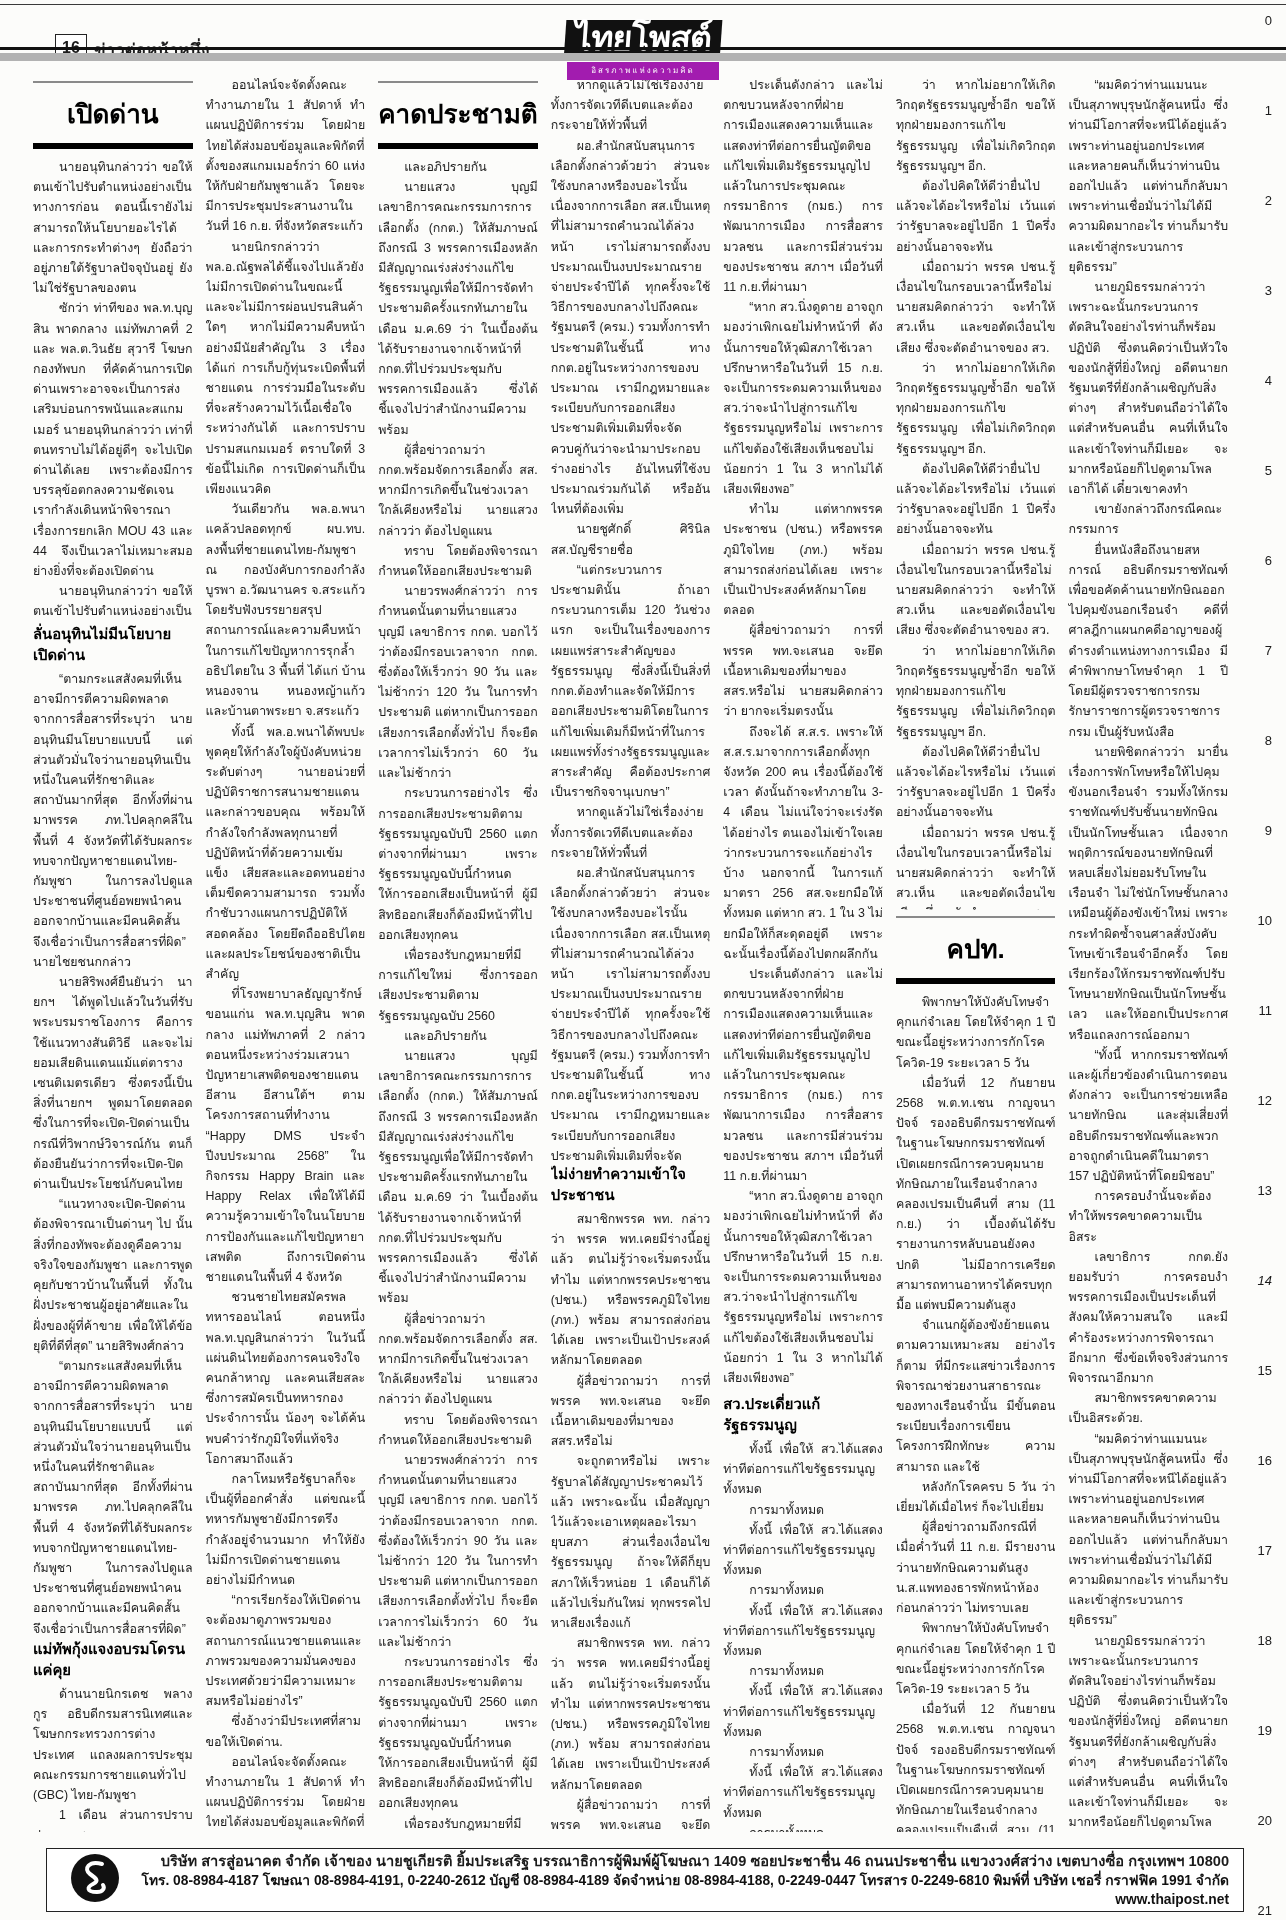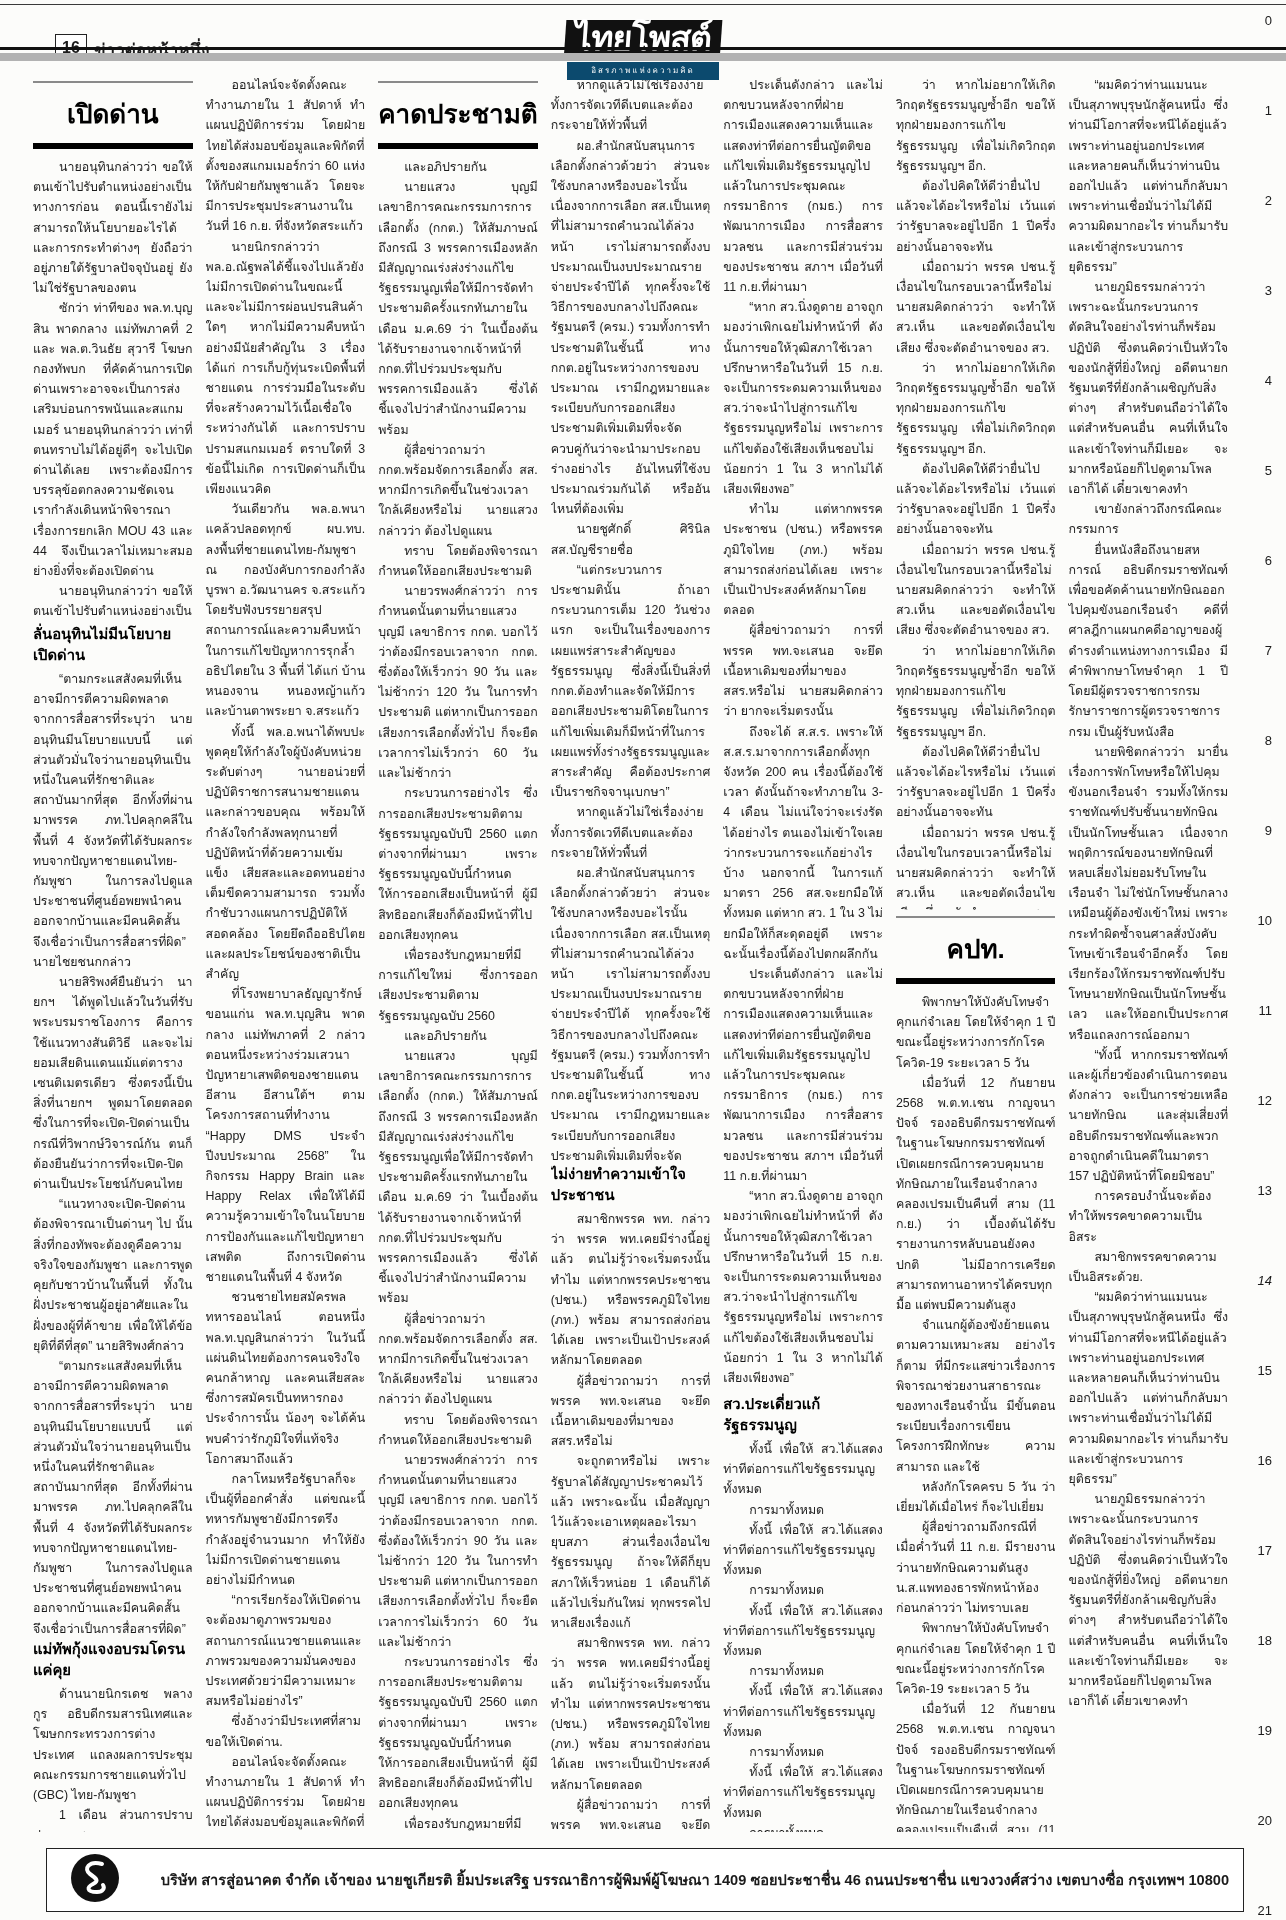--- a/index.html
+++ b/index.html
@@ -16,21 +16,21 @@
     display:flex;align-items:center;justify-content:center;font-weight:bold;font-size:16px;background:#fff;
   }
   .section-label{position:absolute;left:94px;top:22px;font-weight:bold;font-size:17px;letter-spacing:0;}
   .masthead{position:absolute;left:0;top:6px;width:1286px;text-align:center;}
   .masthead .logo{
     display:inline-block;font-size:34px;font-weight:bold;letter-spacing:-1px;
     background:#111;color:#fff;padding:1px 10px 3px 10px;line-height:1.05;
     transform:skewX(-4deg);
   }
   .masthead .tagline{
-    margin:2px auto 0 auto;width:152px;background:#0c4a6e;color:#fff;
+    margin:2px auto 0 auto;width:152px;background:#a21caf;color:#fff;
     font-size:8px;letter-spacing:2px;padding:2px 0 3px 0;position:relative;z-index:3;
   }
   .head-rule{position:absolute;left:0;top:47px;width:1286px;height:3px;background:#111;}
   .head-band{position:absolute;left:0;top:53px;width:1286px;height:8px;background:#b2b2b2;}
   
   .body-grid{
     position:absolute;left:33px;top:75px;width:1195px;height:1757px;
     display:flex;gap:13px;
   }
   .col{flex:1 1 0;display:flex;flex-direction:column;min-width:0;}
@@ -218,20 +218,21 @@
   </div>
   <div class="col">
     <div class="sec grow">
         <p class="para">“ผมคิดว่าท่านแมนนะ เป็นสุภาพบุรุษนักสู้คนหนึ่ง ซึ่งท่านมีโอกาสที่จะหนีได้อยู่แล้ว เพราะท่านอยู่นอกประเทศ และหลายคนก็เห็นว่าท่านบินออกไปแล้ว แต่ท่านก็กลับมา เพราะท่านเชื่อมั่นว่าไม่ได้มีความผิดมากอะไร ท่านก็มารับและเข้าสู่กระบวนการยุติธรรม”</p>
         <p class="para">นายภูมิธรรมกล่าวว่า เพราะฉะนั้นกระบวนการตัดสินใจอย่างไรท่านก็พร้อมปฏิบัติ ซึ่งตนคิดว่าเป็นหัวใจของนักสู้ที่ยิ่งใหญ่ อดีตนายกรัฐมนตรีที่ยังกล้าเผชิญกับสิ่งต่างๆ สำหรับตนถือว่าได้ใจ แต่สำหรับคนอื่น คนที่เห็นใจและเข้าใจท่านก็มีเยอะ จะมากหรือน้อยก็ไปดูตามโพลเอาก็ได้ เดี๋ยวเขาคงทำ</p>
         <p class="para">เขายังกล่าวถึงกรณีคณะกรรมการ</p>
         <p class="para">ยื่นหนังสือถึงนายสหการณ์ อธิบดีกรมราชทัณฑ์ เพื่อขอคัดค้านนายทักษิณออกไปคุมขังนอกเรือนจำ คดีที่ศาลฎีกาแผนกคดีอาญาของผู้ดำรงตำแหน่งทางการเมือง มีคำพิพากษาโทษจำคุก 1 ปี โดยมีผู้ตรวจราชการกรม รักษาราชการผู้ตรวจราชการกรม เป็นผู้รับหนังสือ</p>
         <p class="para">นายพิชิตกล่าวว่า มายื่นเรื่องการพักโทษหรือให้ไปคุมขังนอกเรือนจำ รวมทั้งให้กรมราชทัณฑ์ปรับชั้นนายทักษิณเป็นนักโทษชั้นเลว เนื่องจากพฤติการณ์ของนายทักษิณที่หลบเลี่ยงไม่ยอมรับโทษในเรือนจำ ไม่ใช่นักโทษชั้นกลางเหมือนผู้ต้องขังเข้าใหม่ เพราะกระทำผิดซ้ำจนศาลสั่งบังคับโทษเข้าเรือนจำอีกครั้ง โดยเรียกร้องให้กรมราชทัณฑ์ปรับโทษนายทักษิณเป็นนักโทษชั้นเลว และให้ออกเป็นประกาศหรือแถลงการณ์ออกมา</p>
         <p class="para">“ทั้งนี้ หากกรมราชทัณฑ์และผู้เกี่ยวข้องดำเนินการตอนดังกล่าว จะเป็นการช่วยเหลือนายทักษิณ และสุ่มเสี่ยงที่อธิบดีกรมราชทัณฑ์และพวกอาจถูกดำเนินคดีในมาตรา 157 ปฏิบัติหน้าที่โดยมิชอบ”</p>
         <p class="para">การครอบงำนั้นจะต้องทำให้พรรคขาดความเป็นอิสระ</p>
+        <p class="para">เลขาธิการ กกต.ยังยอมรับว่า การครอบงำพรรคการเมืองเป็นประเด็นที่สังคมให้ความสนใจ และมีคำร้องระหว่างการพิจารณาอีกมาก ซึ่งข้อเท็จจริงส่วนการพิจารณาอีกมาก</p>
         <p class="para">สมาชิกพรรคขาดความเป็นอิสระด้วย.</p>
         <p class="para">“ผมคิดว่าท่านแมนนะ เป็นสุภาพบุรุษนักสู้คนหนึ่ง ซึ่งท่านมีโอกาสที่จะหนีได้อยู่แล้ว เพราะท่านอยู่นอกประเทศ และหลายคนก็เห็นว่าท่านบินออกไปแล้ว แต่ท่านก็กลับมา เพราะท่านเชื่อมั่นว่าไม่ได้มีความผิดมากอะไร ท่านก็มารับและเข้าสู่กระบวนการยุติธรรม”</p>
         <p class="para">นายภูมิธรรมกล่าวว่า เพราะฉะนั้นกระบวนการตัดสินใจอย่างไรท่านก็พร้อมปฏิบัติ ซึ่งตนคิดว่าเป็นหัวใจของนักสู้ที่ยิ่งใหญ่ อดีตนายกรัฐมนตรีที่ยังกล้าเผชิญกับสิ่งต่างๆ สำหรับตนถือว่าได้ใจ แต่สำหรับคนอื่น คนที่เห็นใจและเข้าใจท่านก็มีเยอะ จะมากหรือน้อยก็ไปดูตามโพลเอาก็ได้ เดี๋ยวเขาคงทำ</p>
       </div>
   </div>
 </div>
 
 <div class="ruler" id="ruler">
     <span style="top: 13px;">0</span>
     <span style="top: 103px;">1</span>
@@ -259,14 +260,15 @@
 
 <div class="footer-box">
   <div class="emblem">
     <svg width="52" height="52" viewBox="0 0 52 52">
       <circle cx="26" cy="26" r="24" fill="#111"></circle>
       <path d="M33,12 C20,8 14,17 21,22 C28,27 30,29 24,32 C18,35 17,40 28,40 C34,40 36,36 34,33" fill="none" stroke="#fff" stroke-width="4" stroke-linecap="round"></path>
     </svg>
   </div>
   <div class="footer-text">
     <div class="footer-line1">บริษัท สารสู่อนาคต จำกัด เจ้าของ นายชูเกียรติ ยิ้มประเสริฐ บรรณาธิการผู้พิมพ์ผู้โฆษณา 1409 ซอยประชาชื่น 46 ถนนประชาชื่น แขวงวงศ์สว่าง เขตบางซื่อ กรุงเทพฯ 10800</div>
+    <div class="footer-line2">โทร. 08-8984-4187 โฆษณา 08-8984-4191, 0-2240-2612 บัญชี 08-8984-4189 จัดจำหน่าย 08-8984-4188, 0-2249-0447 โทรสาร 0-2249-6810 พิมพ์ที่ บริษัท เชอรี่ กราฟฟิค 1991 จำกัด www.thaipost.net</div>
   </div>
 </div>
 
 </body></html>

